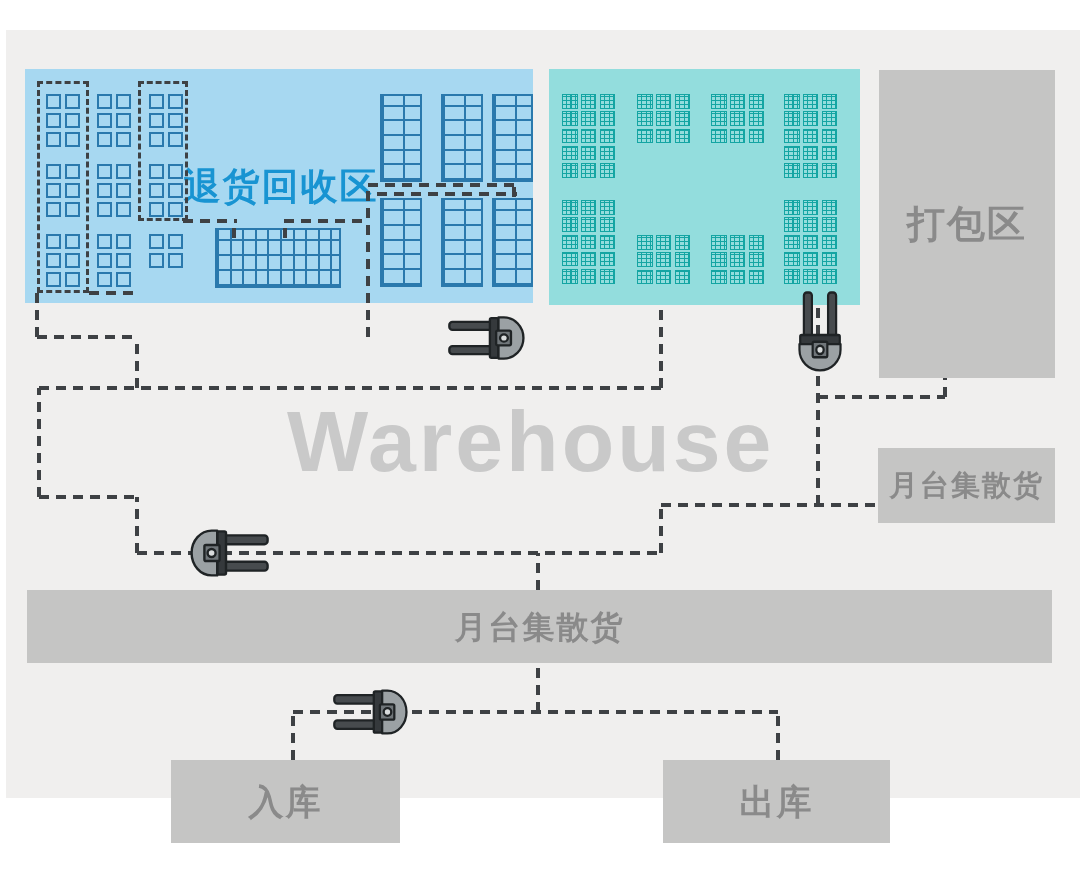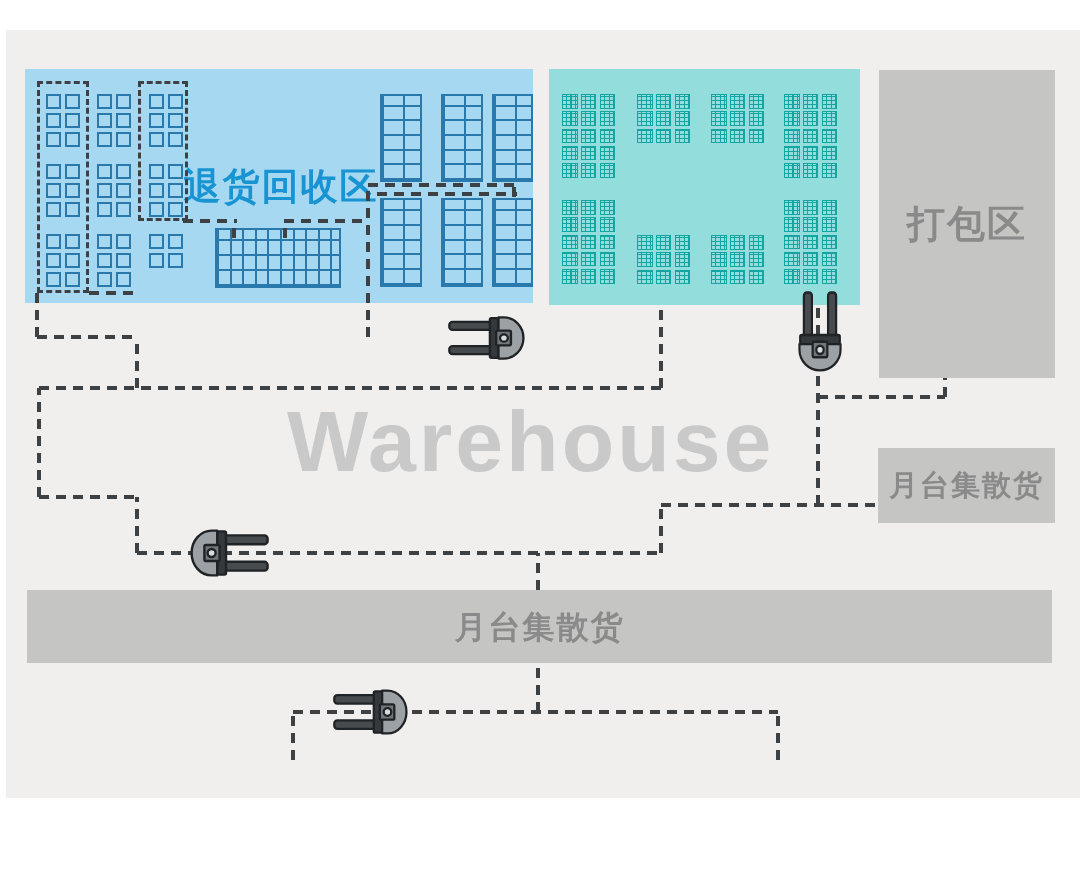--- a/index.html
+++ b/index.html
@@ -53,20 +53,26 @@
   <div class="area" id="area-broken-case"></div>
 
   <div class="area gray" id="area-packing">
     <span class="albl">打包区</span>
   </div>
   <div class="area gray" id="area-returns">
     <span class="albl">月台集散货</span>
   </div>
   <div class="area gray" id="area-dock">
     <span class="albl">月台集散货</span>
+  </div>
+  <div class="area gray" id="area-inbound">
+    <span class="albl">入库</span>
+  </div>
+  <div class="area gray" id="area-outbound">
+    <span class="albl">出库</span>
   </div>
 
   <div id="watermark">Warehouse</div>
 
   <div class="zone-lbl" id="lbl-full-pallet">退货回收区</div>
 
   <svg width="0" height="0" style="position:absolute" aria-hidden="true">
     <symbol id="fk-sym" viewBox="0 0 100 60">
       <g stroke="#1f2325" stroke-width="3" stroke-linejoin="round">
         <rect x="3" y="8" width="57" height="11" rx="4" fill="#474b4e"></rect>

